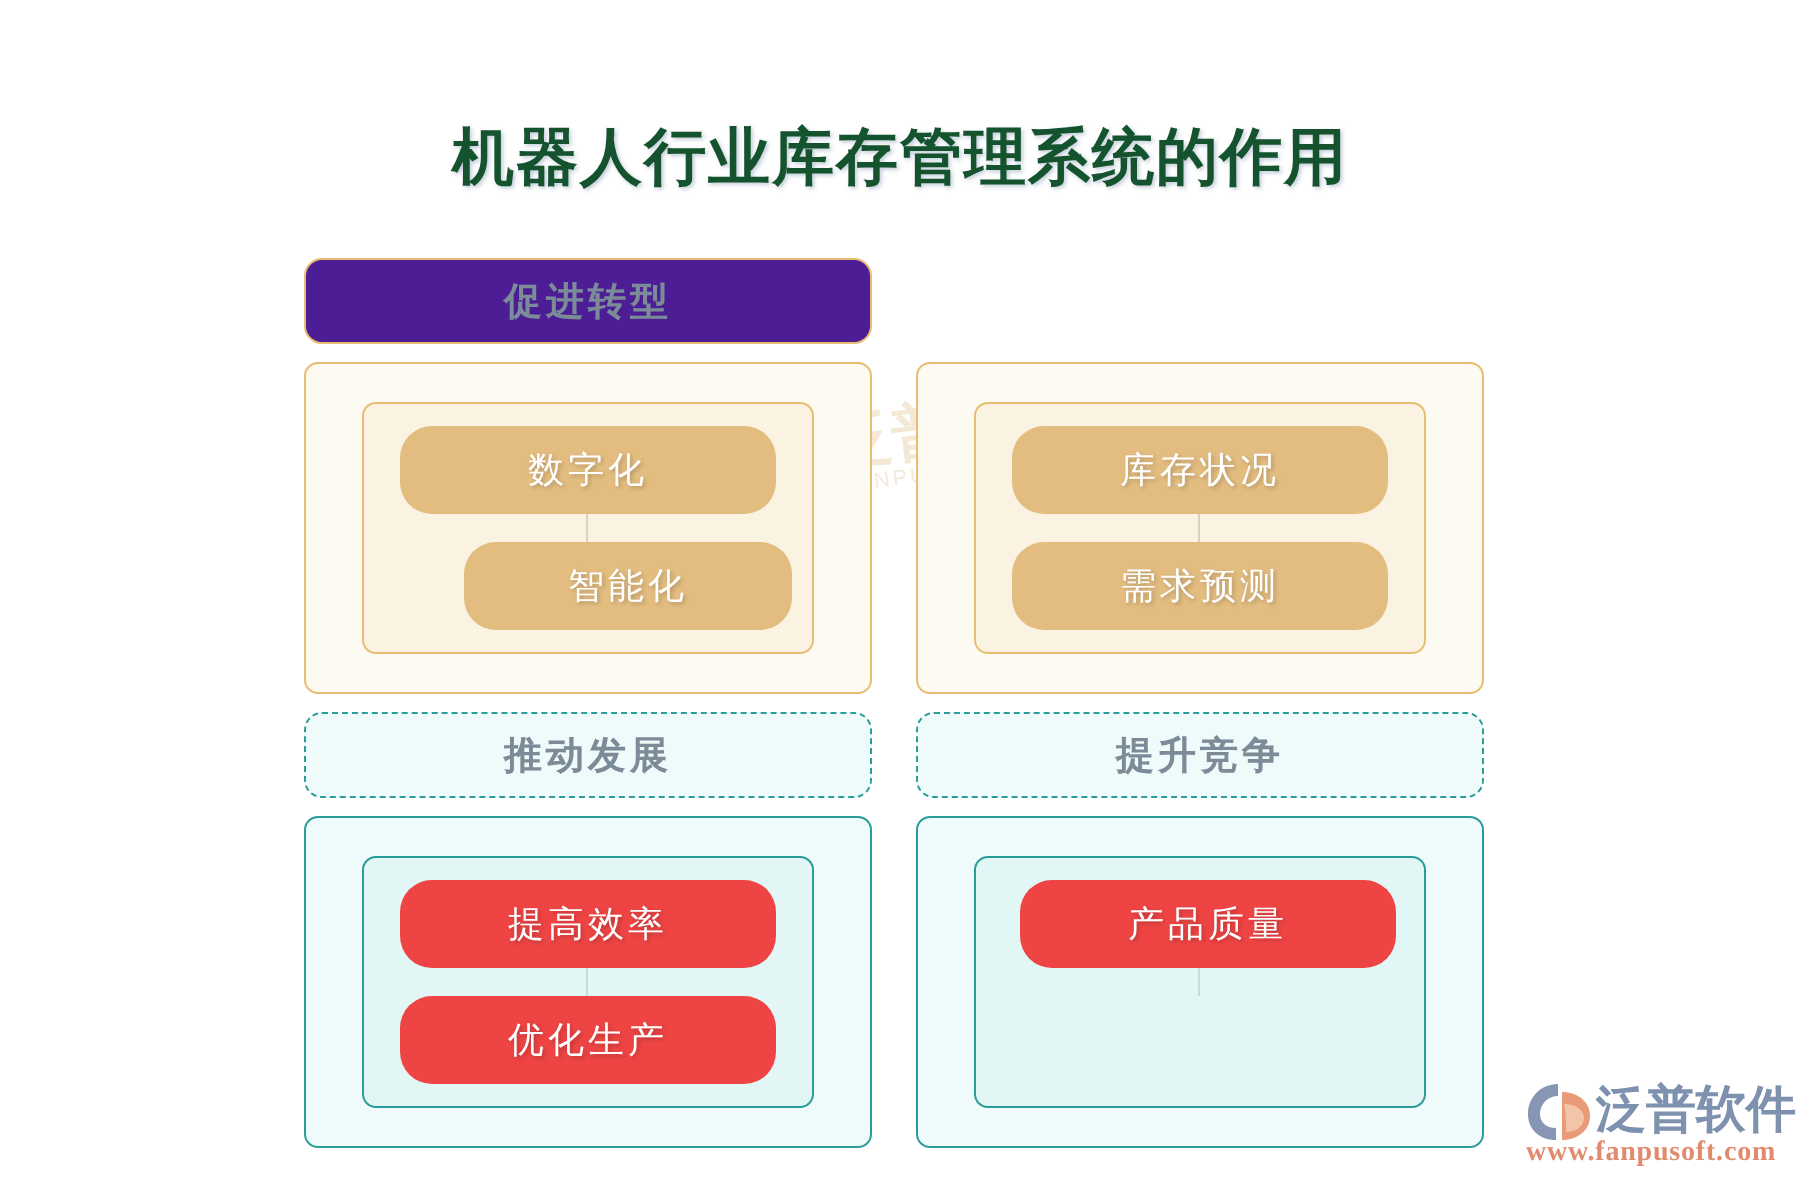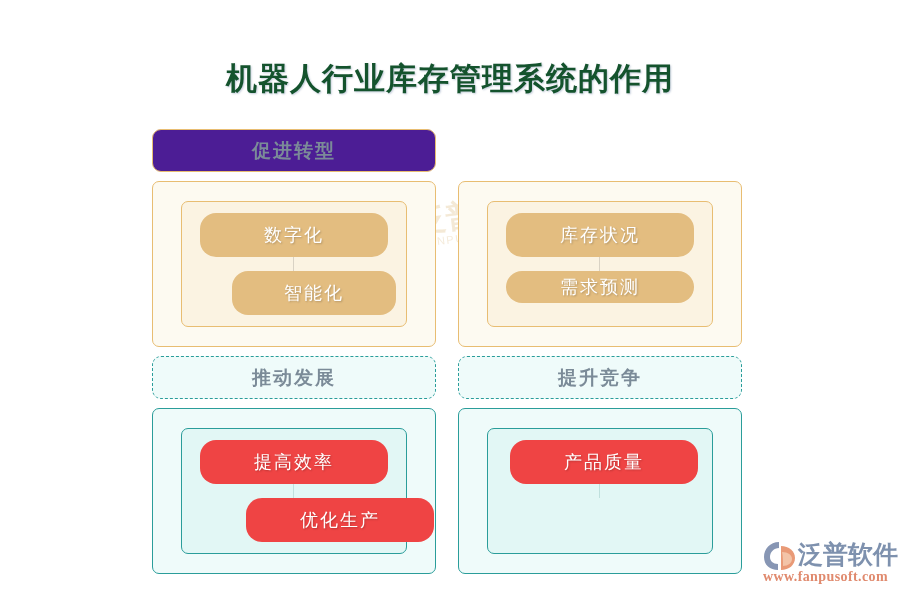--- a/index.html
+++ b/index.html
@@ -205,30 +205,30 @@
     <div class="item gold" style="left:48px; top:84px; width:188px; height:44px;">数字化</div>
     <div class="connector gold" style="left:141px; top:128px; height:14px;"></div>
     <div class="item gold" style="left:48px; top:142px; width:164px; height:44px;margin-left:32px;">智能化</div>
   </div>
 
   <div class="group" id="g1" style="left:458px; top:129px; width:284px; height:218px;">
     <div class="grp-body gold" style="top:52px; height:166px;"></div>
     <div class="grp-inner gold" style="left:29px; top:72px; width:226px; height:126px;"></div>
     <div class="item gold" style="left:48px; top:84px; width:188px; height:44px;">库存状况</div>
     <div class="connector gold" style="left:141px; top:128px; height:14px;"></div>
-    <div class="item gold" style="left:48px; top:142px; width:188px; height:32px;">需求预测</div>
+    <div class="item gold" style="left:48px; top:142px; width:188px; height:44px;">需求预测</div>
   </div>
 
   <div class="group" id="g2" style="left:152px; top:356px; width:284px; height:218px;">
     <div class="grp-header teal">推动发展</div>
     <div class="grp-body teal" style="top:52px; height:166px;"></div>
     <div class="grp-inner teal" style="left:29px; top:72px; width:226px; height:126px;"></div>
     <div class="item teal" style="left:48px; top:84px; width:188px; height:44px;">提高效率</div>
     <div class="connector teal" style="left:141px; top:128px; height:14px;"></div>
-    <div class="item teal" style="left:48px; top:142px; width:188px; height:44px;margin-left:46px;">优化生产</div>
+    <div class="item teal" style="left:48px; top:142px; width:188px; height:44px;">优化生产</div>
   </div>
 
   <div class="group" id="g3" style="left:458px; top:356px; width:284px; height:218px;padding-left:31px;">
     <div class="grp-header teal">提升竞争</div>
     <div class="grp-body teal" style="top:52px; height:166px;"></div>
     <div class="grp-inner teal" style="left:29px; top:72px; width:226px; height:126px;"></div>
     <div class="item teal" style="left:52px; top:84px; width:188px; height:44px;">产品质量</div>
     <div class="connector teal" style="left:141px; top:128px; height:14px;"></div>
   </div>
 

